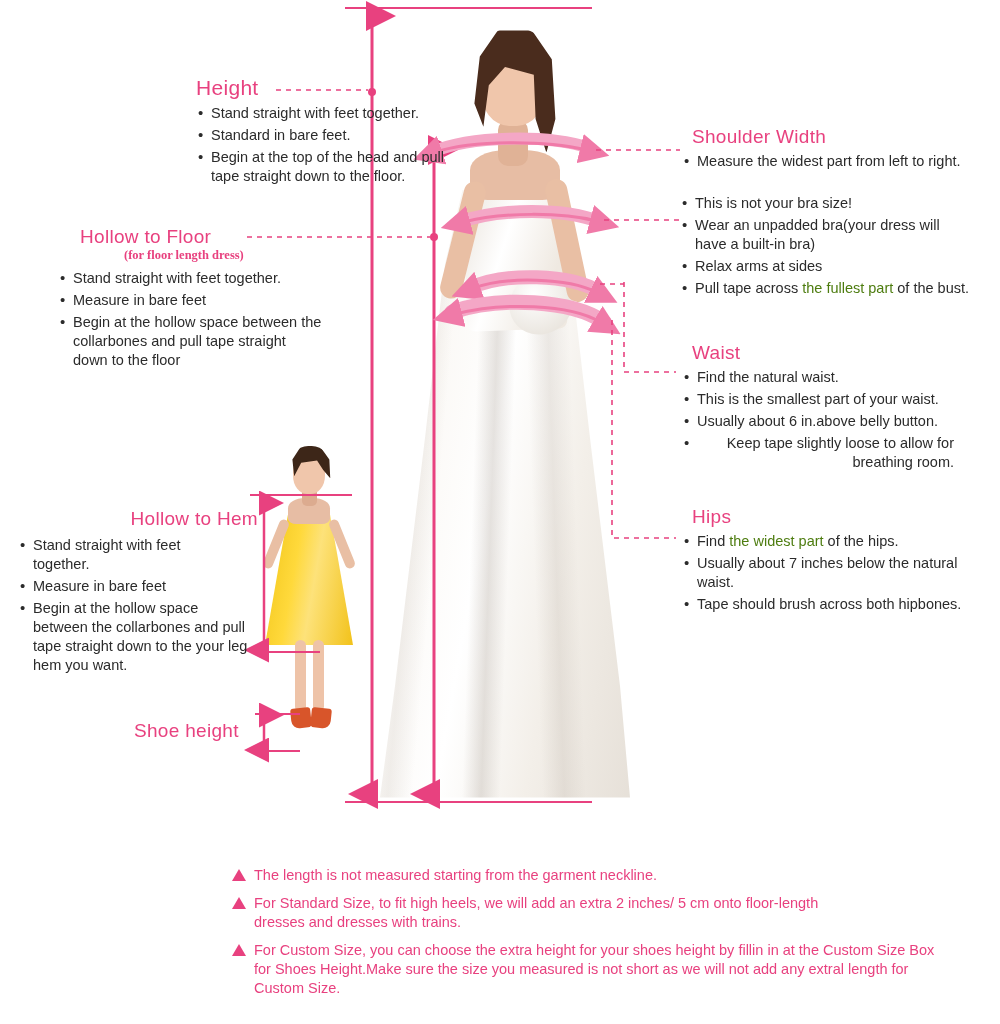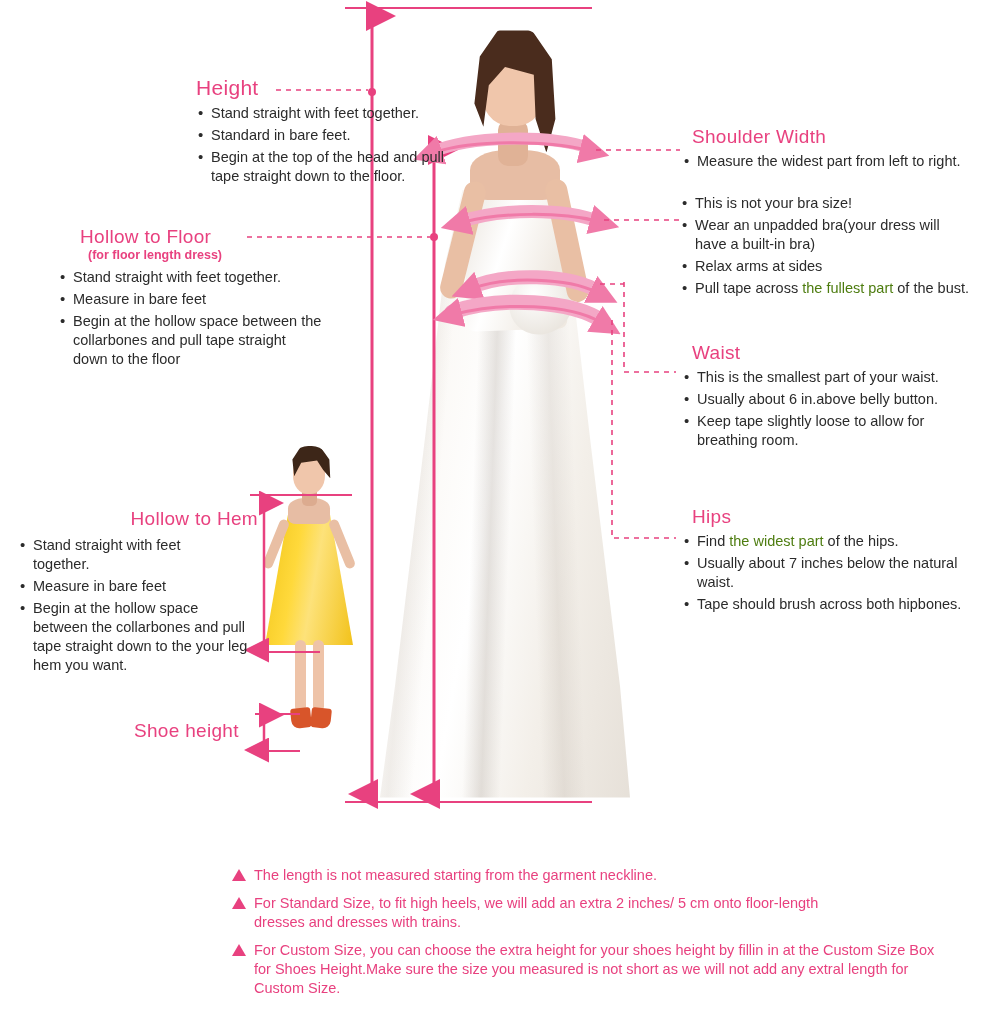--- a/index.html
+++ b/index.html
@@ -368,21 +368,21 @@
     <div class="hdr hdr-lg">Height</div>
     <ul class="bul">
       <li>Stand straight with feet together.</li>
       <li>Standard in bare feet.</li>
       <li style="width:260px;">Begin at the top of the head and pull tape straight down to the floor.</li>
     </ul>
   </div>
 
   <div class="blk" style="left:60px; top:226px; width:320px;">
     <div class="hdr hdr-md" style="margin-left:20px;">Hollow to Floor</div>
-    <div class="sub" style="margin-left:28px;">(for floor length dress)</div>
+    <div class="sub" style="margin-left:64px;font-family:Liberation Serif, serif;">(for floor length dress)</div>
     <ul class="bul" style="margin-left:-2px; margin-top:6px;">
       <li>Stand straight with feet together.</li>
       <li>Measure in bare feet</li>
       <li style="width:265px;">Begin at the hollow space between the collarbones and pull tape straight down to the floor</li>
     </ul>
   </div>
 
   <div class="blk" style="left:18px; top:508px; width:240px;">
     <div class="hdr hdr-md" style="margin-left:20px;text-align:right;">Hollow to Hem</div>
     <ul class="bul" style="margin-top:6px;">
@@ -408,23 +408,24 @@
       <li>This is not your bra size!</li>
       <li style="width:285px;">Wear an unpadded bra(your dress will have a built-in bra)</li>
       <li>Relax arms at sides</li>
       <li><span>Pull tape across </span><span class="pink-em">the fullest part</span><span> of the bust.</span></li>
     </ul>
   </div>
 
   <div class="blk" style="left:692px; top:342px; width:300px;">
     <div class="hdr hdr-md">Waist</div>
     <ul class="bul" style="margin-left:-10px;">
+      <li>Find the natural waist.</li>
       <li>This is the smallest part of your waist.</li>
       <li>Usually about 6 in.above belly button.</li>
-      <li style="width:272px;">Keep tape slightly loose to allow for breathing room.</li>
+      <li style="width:272px;text-align:right;">Keep tape slightly loose to allow for breathing room.</li>
     </ul>
   </div>
 
   <div class="blk" style="left:692px; top:506px; width:300px;">
     <div class="hdr hdr-md">Hips</div>
     <ul class="bul" style="margin-left:-10px;">
       <li><span>Find </span><span class="pink-em">the widest part</span><span> of the hips.</span></li>
       <li style="width:290px;">Usually about 7 inches below the natural waist.</li>
       <li>Tape should brush across both hipbones.</li>
     </ul>

